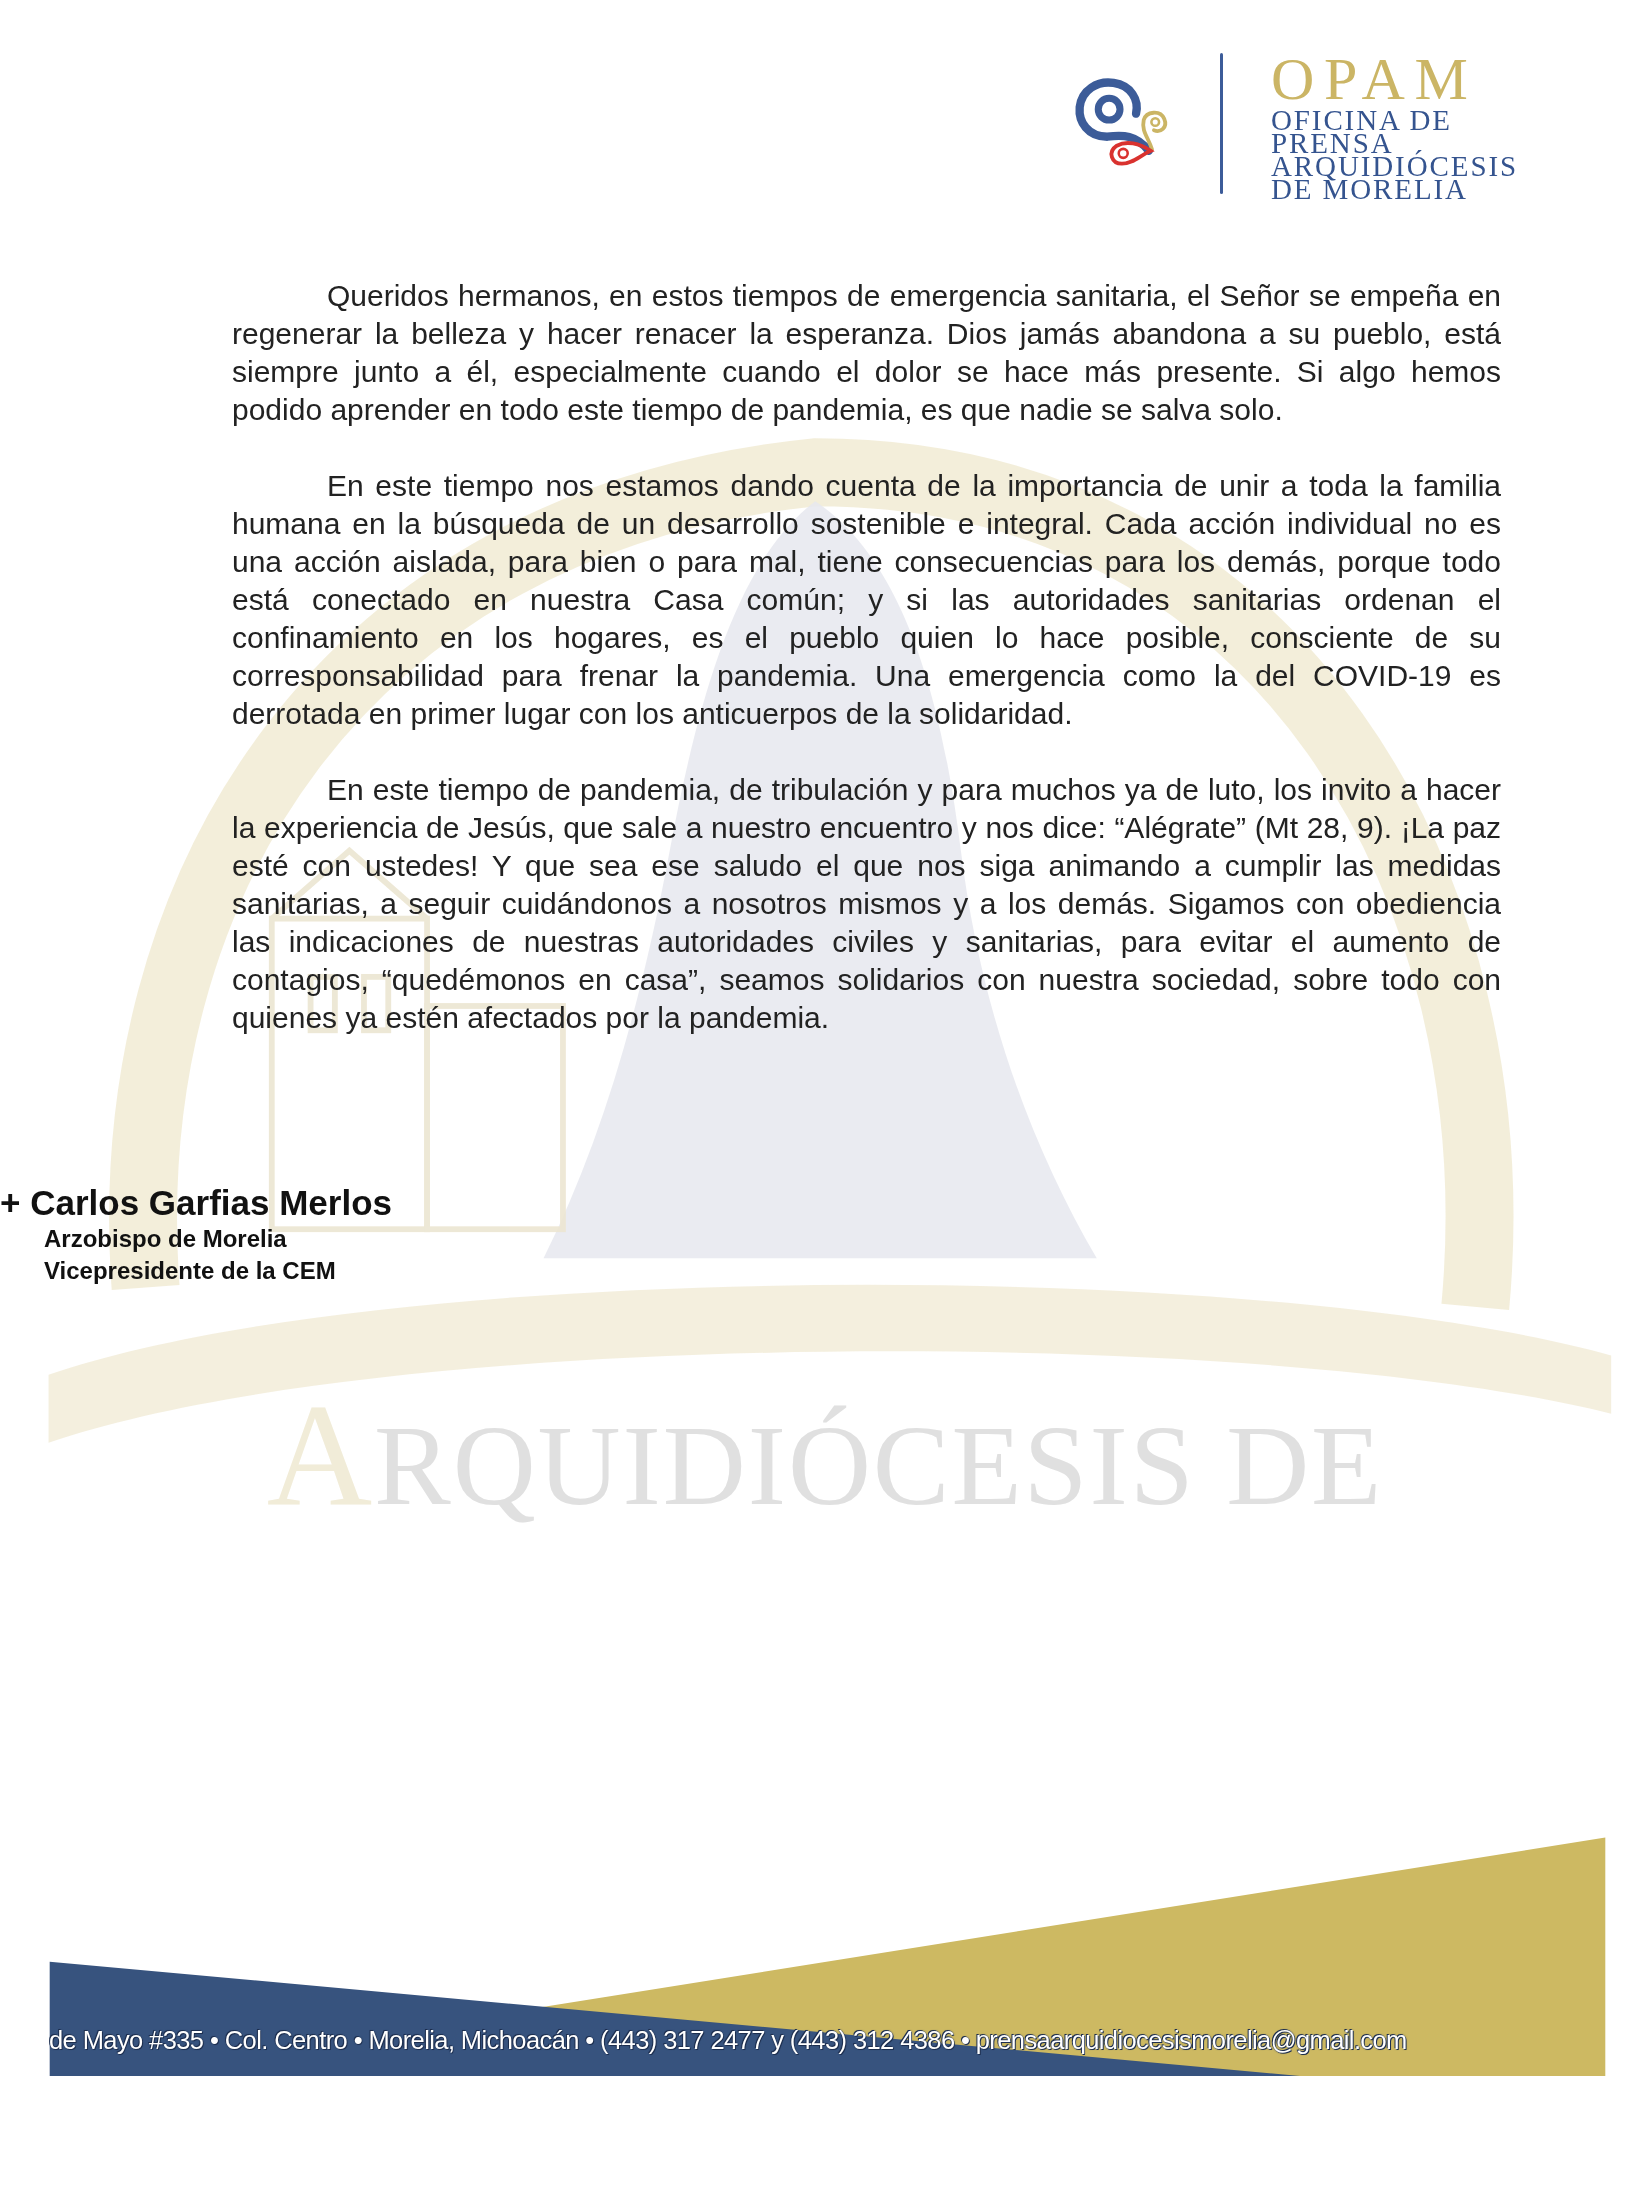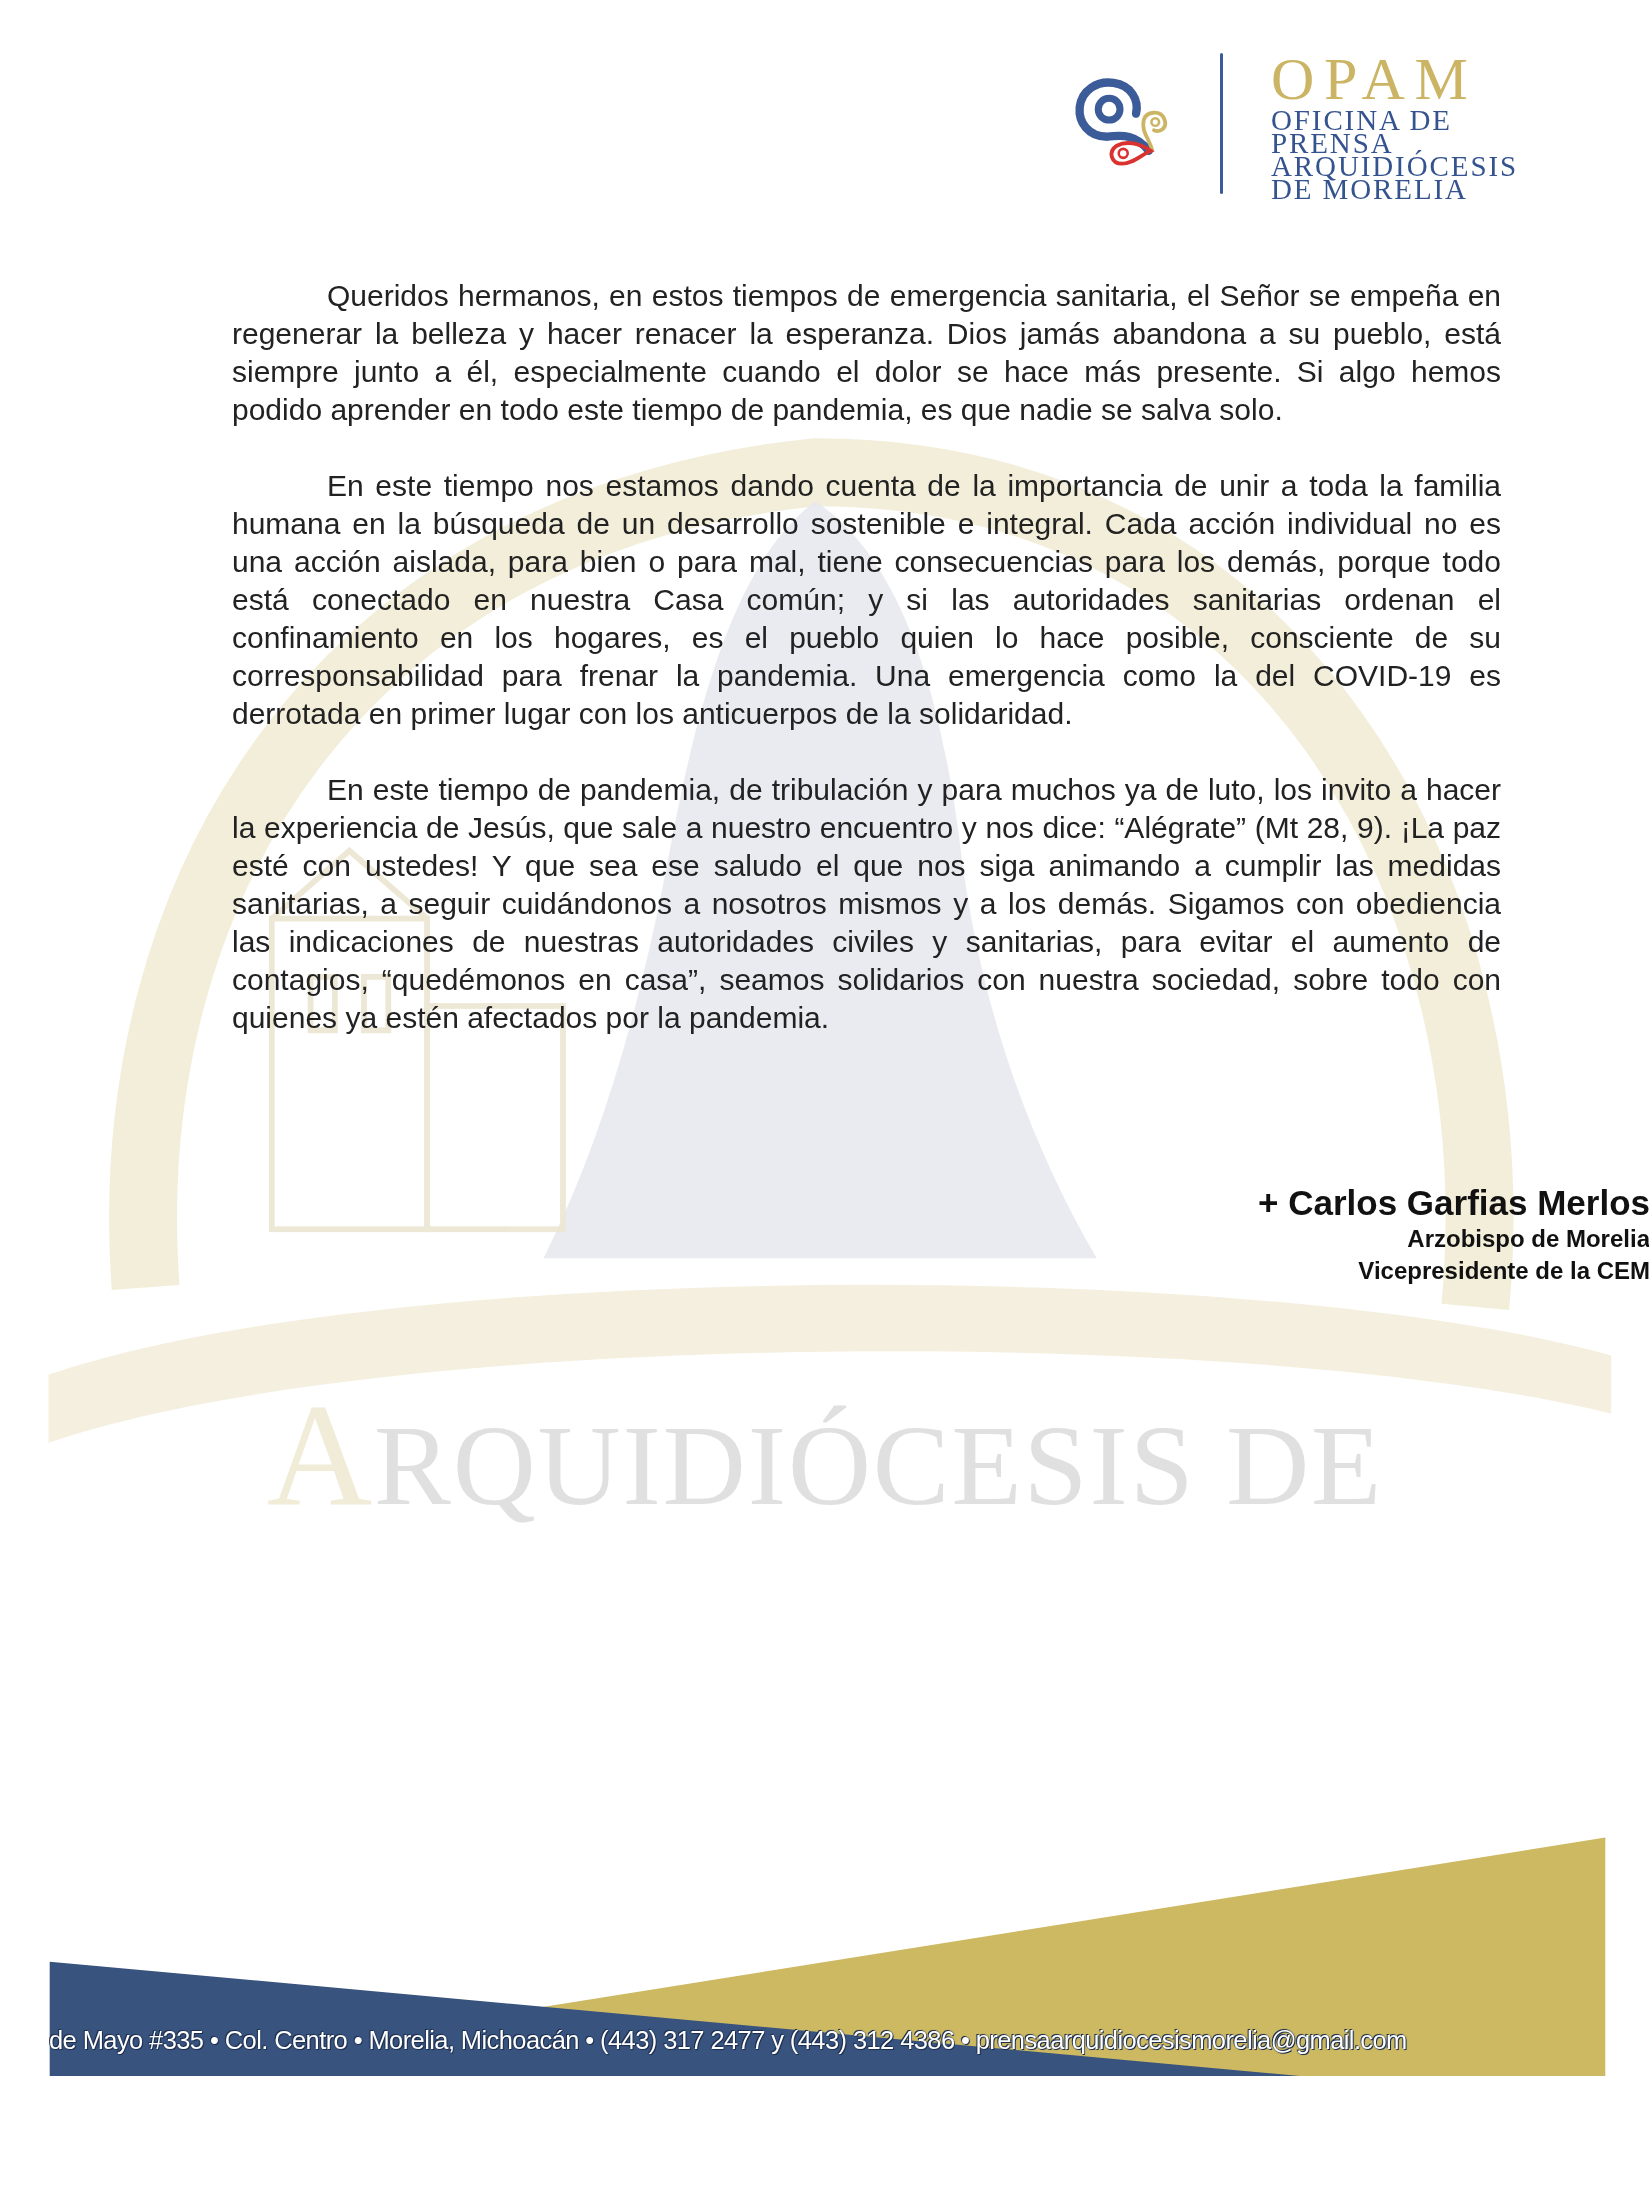--- a/index.html
+++ b/index.html
@@ -26,21 +26,21 @@
                 color: #cbb565; line-height: 1; margin-top: 7.8px; }
   .logo-sub { font-family: "Liberation Serif", serif; font-size: 29px; letter-spacing: 1.9px;
               color: #35548f; line-height: 23px; text-transform: uppercase; }
 
   
   .content { position: absolute; left: 191px; top: 277px; width: 1269px; z-index: 2; margin-left: 41px; }
   .para { font-size: 30px; line-height: 38px; text-align: justify; margin: 0 0 38px 0;
           text-indent: 95px; color: #222; }
 
   
-  .signature { position: absolute; left: 0; width: 1650px; top: 1182px; text-align: right; z-index: 2; color: #111; }
+  .signature { position: absolute; left: 0; width: 1650px; top: 1182px; text-align: left; z-index: 2; color: #111; }
   .sig-name { font-size: 35px; font-weight: bold; line-height: 41px; }
   .sig-role { font-size: 24px; font-weight: bold; line-height: 32px; padding-left: 44px; }
 
   
   .footer { position: absolute; left: 49px; top: 1824px; width: 1557px; height: 252px; z-index: 2; }
   .footer svg { position: absolute; left: 0; top: 0; }
   .footer-text { position: absolute; left: 0; top: 201px; width: 1557px; white-space: nowrap; overflow: hidden;
                  font-family: "Liberation Sans", sans-serif; font-size: 26px; color: #ffffff;
                  letter-spacing: -0.6px; transform: scaleX(0.98); transform-origin: left;
                  text-shadow: 0 0 1.9px #1e2f4f, 1px 1px 0 #1e2f4f, -1px -1px 0 #1e2f4f; }

